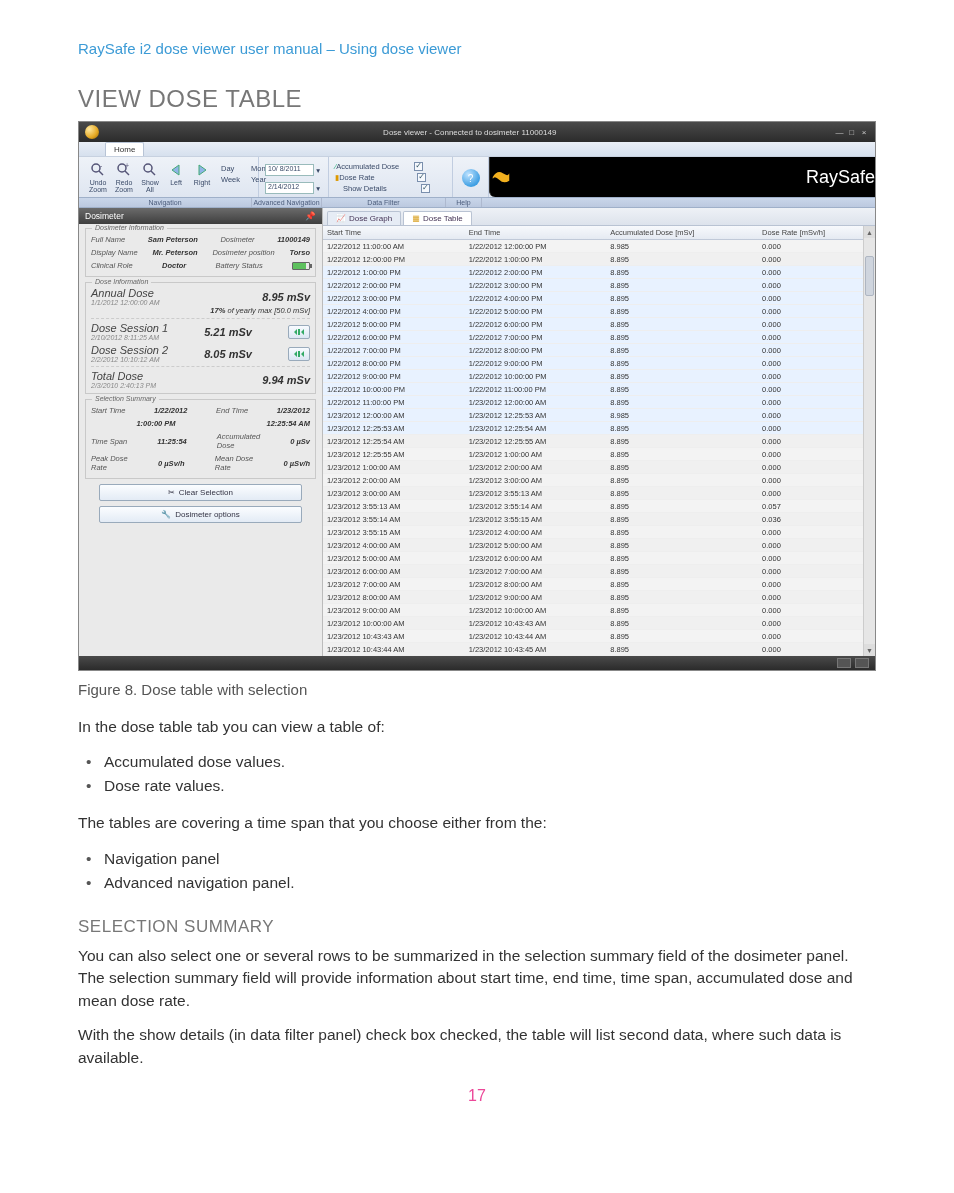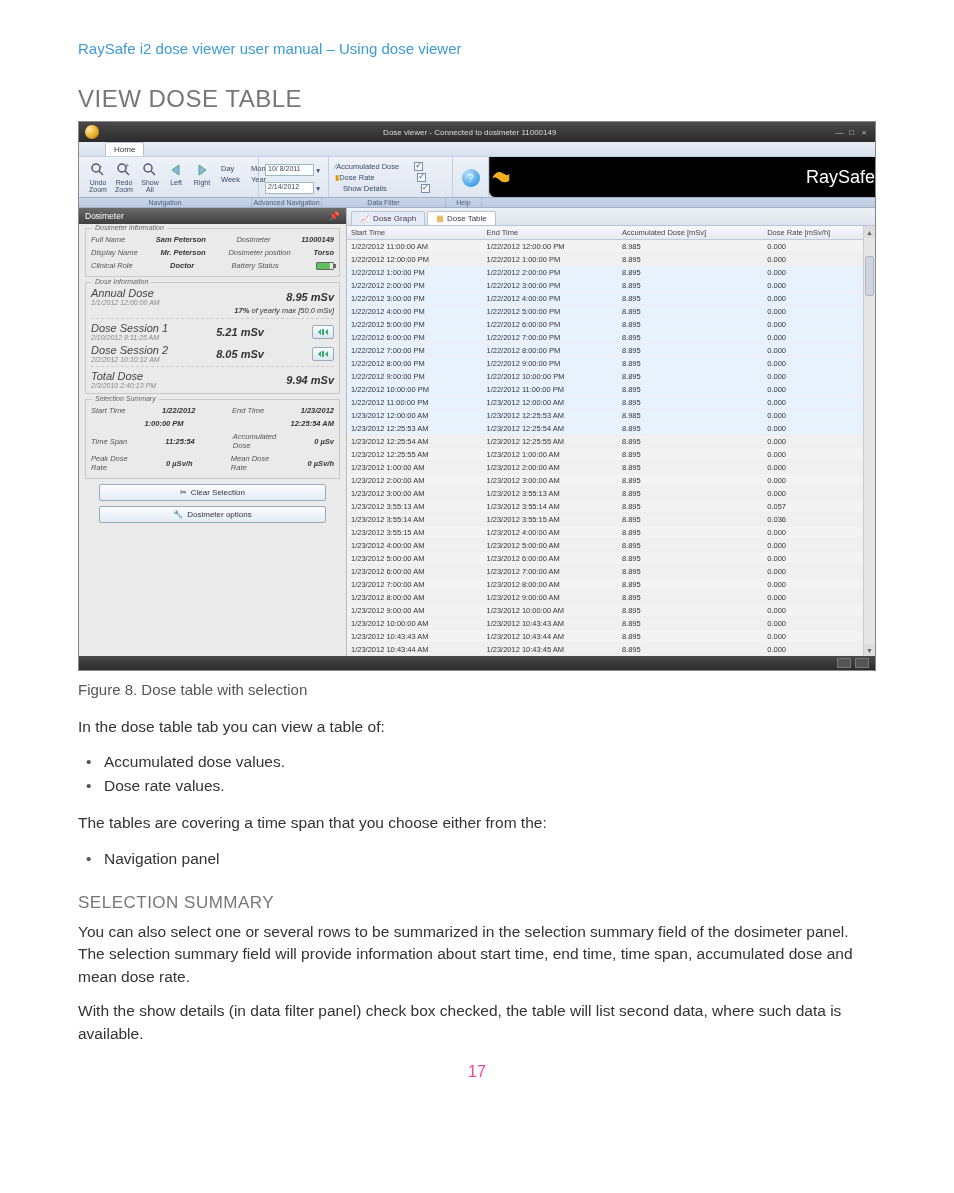--- a/index.html
+++ b/index.html
@@ -34,21 +34,21 @@
   .rchk { width:9px; height:9px; border:1px solid #7a8fad; background:#f6f9fd; display:inline-block; position:relative; }
   .rchk.on::after { content:"✓"; position:absolute; top:-2px; left:0; font-size:8px; color:#356; }
   .help-ic { width:18px; height:18px; border-radius:50%; background: radial-gradient(circle at 35% 30%, #bfe3ff, #3f9fe3 70%); color:#fff; font-size:10px; display:flex; align-items:center; justify-content:center; }
   .brand { flex:1; background:#000; display:flex; align-items:center; justify-content:space-between; color:#fff; font-size:18px; font-weight:400; border-left:1px solid #333; border-radius:0 0 0 6px; }
   .brand svg { margin-right:6px; }
   .grp-titles { display:flex; background:linear-gradient(#c9d6ea,#bcc9df); border-bottom:1px solid #9fb0c9; }
   .grp-titles span { font-size:7px; color:#4c5d7c; text-align:center; padding:1px 0; border-right:1px solid #aeb9cf; }
 
   
   .mainrow { display:flex; background:#e9e9e9; }
-  .leftpanel { width:268px; background:#eaeaea; border-right:1px solid #bbb; padding:0 0 6px 0; font-size:8px; }
+  .leftpanel { width:244px; background:#eaeaea; border-right:1px solid #bbb; padding:0 0 6px 0; font-size:8px; }
   .panelhdr { background:linear-gradient(#6b6b6b,#3e3e3e); color:#fff; font-size:8.5px; padding:3px 6px; display:flex; justify-content:space-between; align-items:center; }
   .fieldset { border:1px solid #c9c9c9; margin:4px 6px 5px; padding:4px 5px; position:relative;font-style:italic; }
   .fieldset > .legend { position:absolute; top:-5px; left:6px; background:#eaeaea; padding:0 3px; font-size:7px; color:#666; }
   .frow { display:flex; justify-content:space-between; align-items:center; font-size:7.5px; color:#333; padding:2px 0; }
   .frow .k { color:#555; }
   .frow .v { font-weight:bold; }
   .subhead { font-size:11px; color:#444; }
   .subtime { font-size:7px; color:#888; }
   .bigv { font-size:11px; font-weight:bold; text-align:right; }
   .playbtn { width:22px; height:14px; border:1px solid #9ab; background:linear-gradient(#f8fbff,#dbe6f3); border-radius:2px; display:flex; align-items:center; justify-content:center; }
@@ -557,17 +557,18 @@
 
 <div class="figcap">Figure 8.    Dose table with selection</div>
 <p class="body-text">In the dose table tab you can view a table of:</p>
 <ul class="doc-list" id="list1">
     <li>Accumulated dose values.</li>
     <li>Dose rate values.</li>
   </ul>
 <p class="body-text">The tables are covering a time span that you choose either from the:</p>
 <ul class="doc-list" id="list2">
     <li>Navigation panel</li>
+    <li>Advanced navigation panel.</li>
   </ul>
 <div class="h2">SELECTION SUMMARY</div>
 <p class="body-text">You can also select one or several rows to be summarized in the selection summary field of the dosimeter panel. The selection summary field will provide information about start time, end time, time span, accumulated dose and mean dose rate.</p>
 <p class="body-text">With the show details (in data filter panel) check box checked, the table will list second data, where such data is available.</p>
 <div class="pagenum">17</div>
 
 </body></html>

